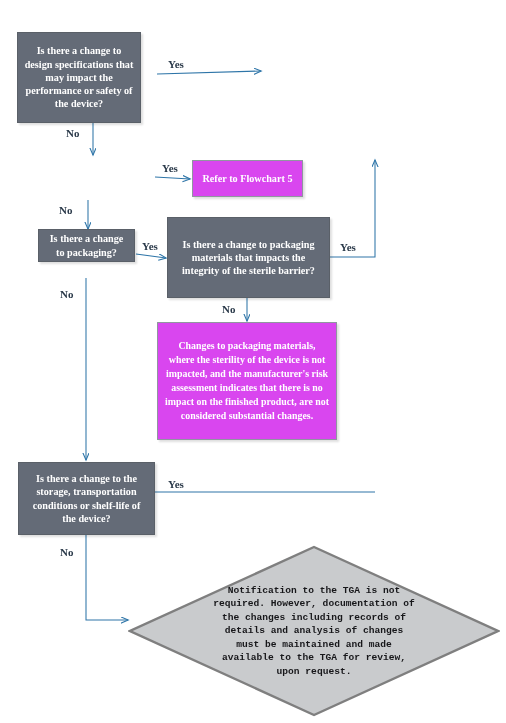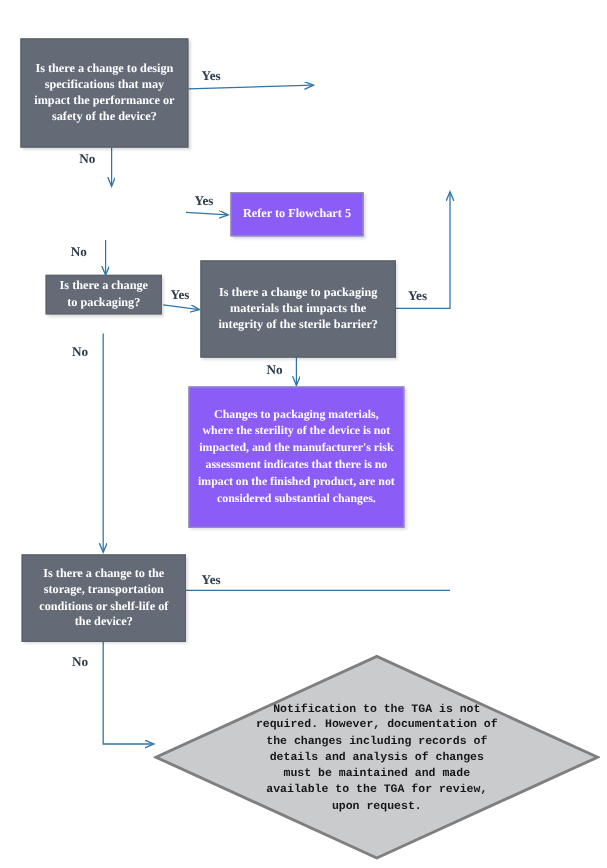--- a/index.html
+++ b/index.html
@@ -41,21 +41,21 @@
     border: 1px solid #5a6068;
     color: #ffffff;
     font-size: 10.2px;
     line-height: 13.2px;
     font-weight: bold;
     padding: 2px 6px;
     box-shadow: 2px 2px 2px rgba(0,0,0,0.13);
   }
   .proc .inner { width: 100%; }
   .proc-light {
-    background: #8b5cf6;
+    background: #d946ef;
     border: 1px solid #9096a0;
     color: #ffffff;
     font-size: 10.2px;
     line-height: 13.4px;
     font-weight: bold;
     padding: 17px 7px;
     box-shadow: 2px 2px 2px rgba(0,0,0,0.13);
   }
   .proc-light .inner { width: 100%; }
   .diamond-wrap {
@@ -123,21 +123,21 @@
       <path d="M330,257 L375,257 L375,160" marker-end="url(#ah)"></path>
 
       <path d="M247,297 L247,321" marker-end="url(#ah)"></path>
 
       <path d="M155,492 L375,492"></path>
 
       <path d="M86,535 L86,620 L128,620" marker-end="url(#ah)"></path>
     </g>
   </svg>
 
-  <div class="node proc" style="left:17px; top:32px; width:140px; height:91px;">
+  <div class="node proc" style="left:17px; top:32px; width:124px; height:91px;">
     <span class="inner">Is there a change to design specifications that may impact the performance or safety of the device?</span>
   </div>
 
 
   <div class="node proc-light" style="left:192px; top:160px; width:111px; height:37px;">
     <span class="inner">Refer to Flowchart 5</span>
   </div>
 
   <div class="node proc" style="left:38px; top:229px; width:97px; height:33px;">
     <span class="inner">Is there a change to packaging?</span>

